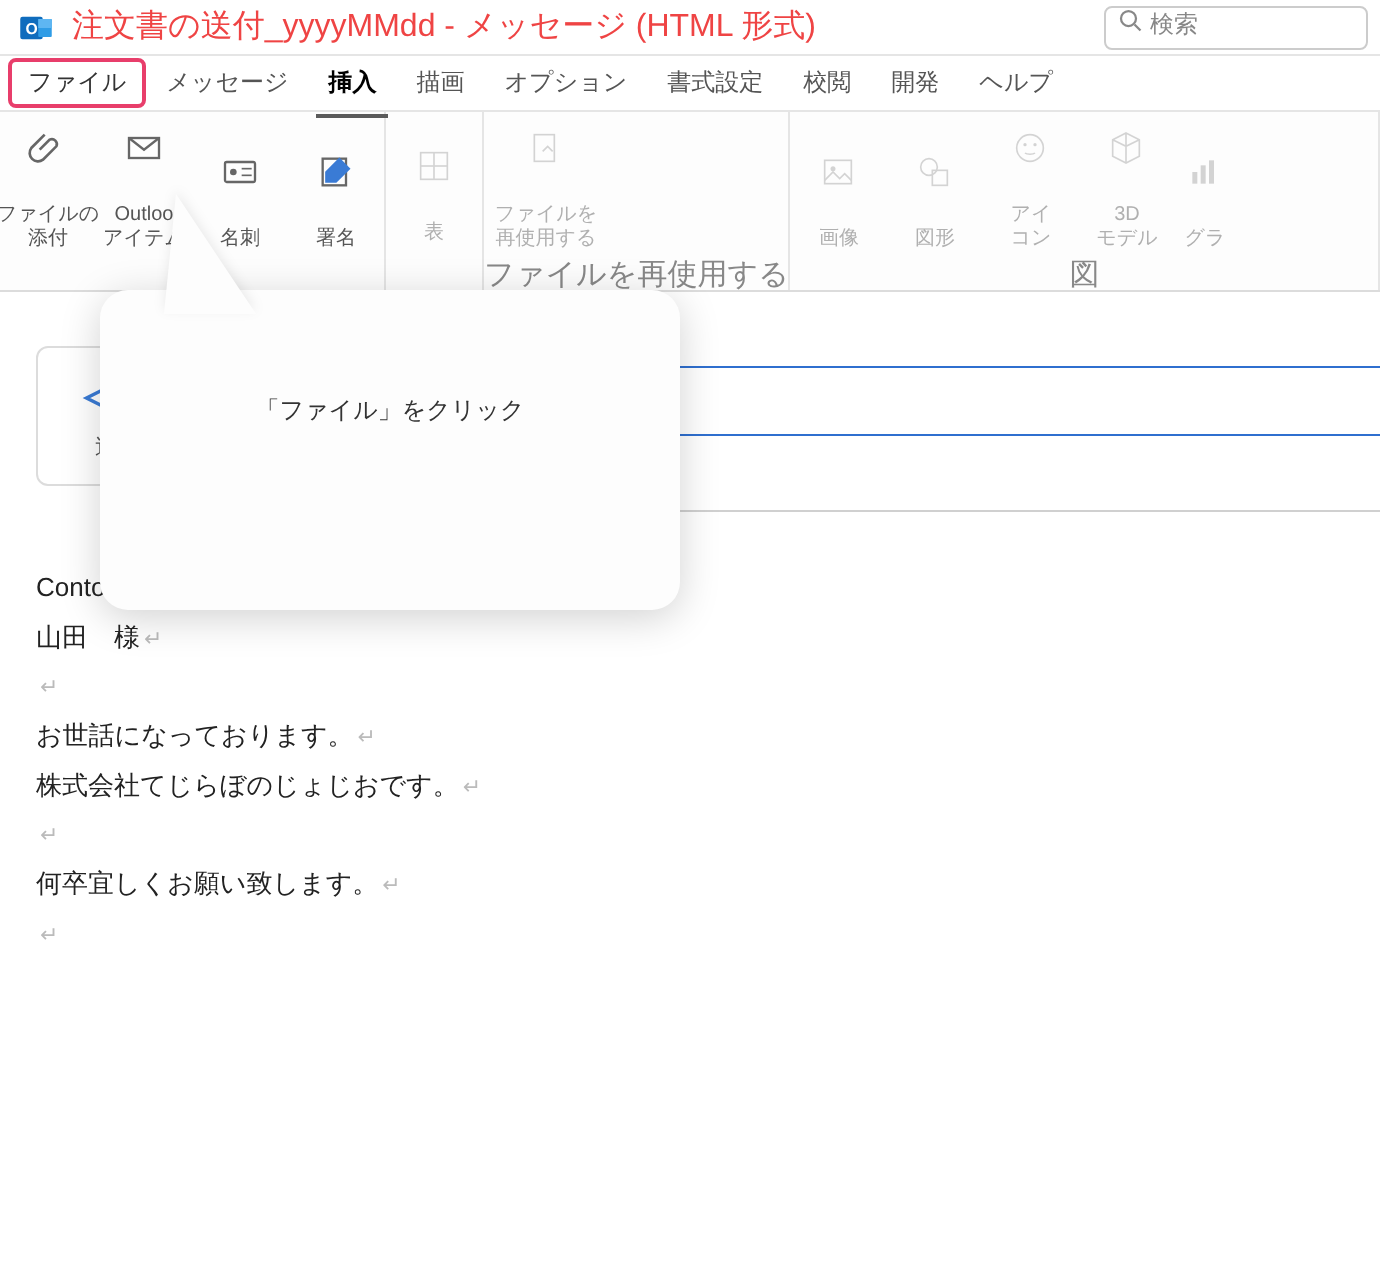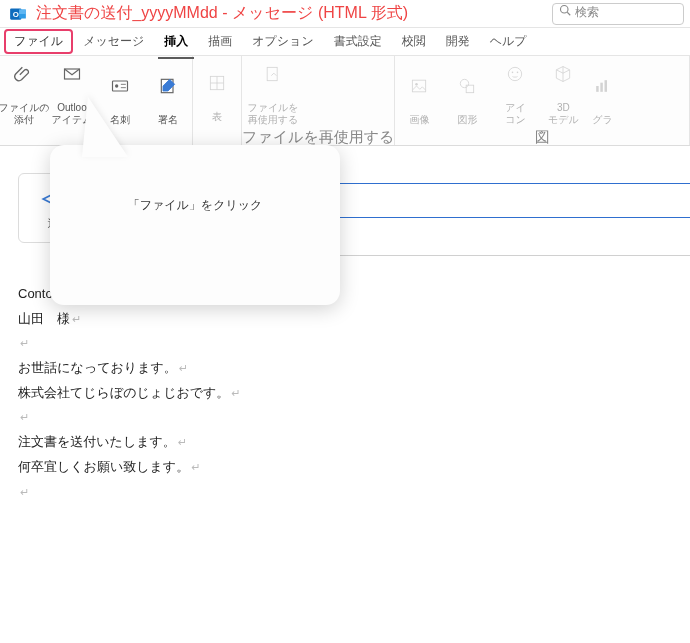--- a/index.html
+++ b/index.html
@@ -256,20 +256,19 @@
   </div>
 </div>
 
 <div class="body" id="msgbody">
     <div><span>Contoso 株式会社</span><span class="ret">↵</span></div>
     <div><span>山田　様</span><span class="ret">↵</span></div>
     <div><span></span><span class="ret">↵</span></div>
     <div><span>お世話になっております。</span><span class="ret">↵</span></div>
     <div><span>株式会社てじらぼのじょじおです。</span><span class="ret">↵</span></div>
     <div><span></span><span class="ret">↵</span></div>
-    <div><span>注文書を送付いたします。</span><span class="ret">↵</span></div>
     <div><span>何卒宜しくお願い致します。</span><span class="ret">↵</span></div>
     <div><span></span><span class="ret">↵</span></div>
   </div>
 
 <div class="callout">
   <div class="txt">「ファイル」をクリック</div>
 </div>
 
 </body></html>

